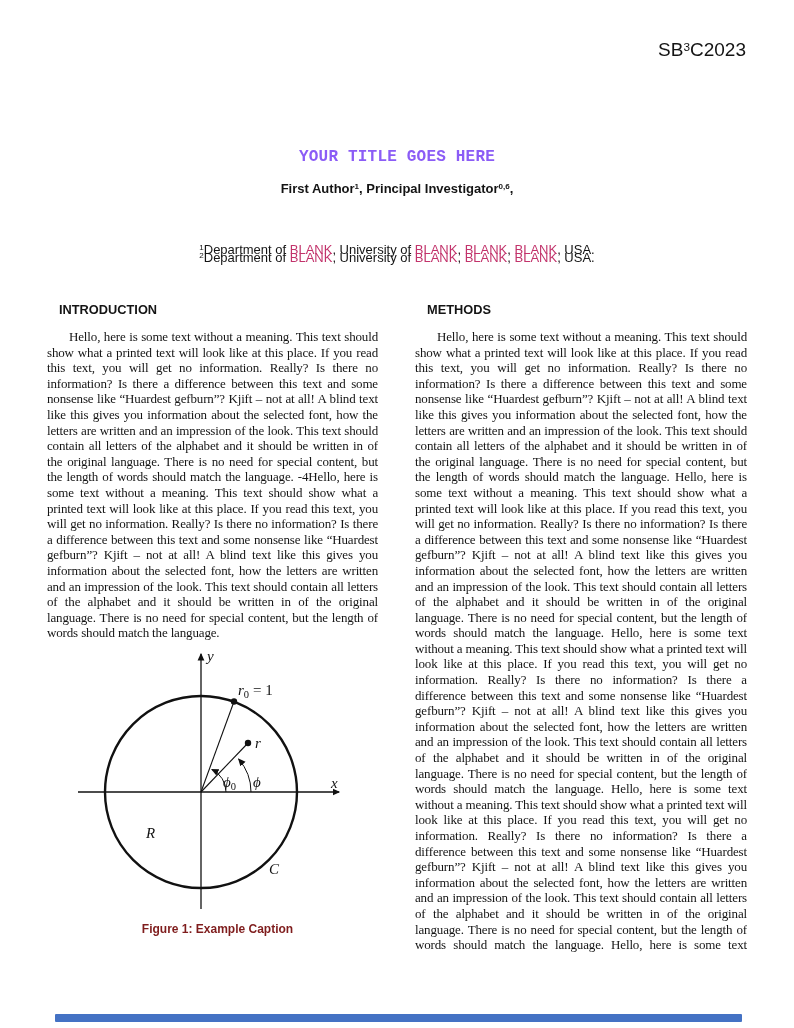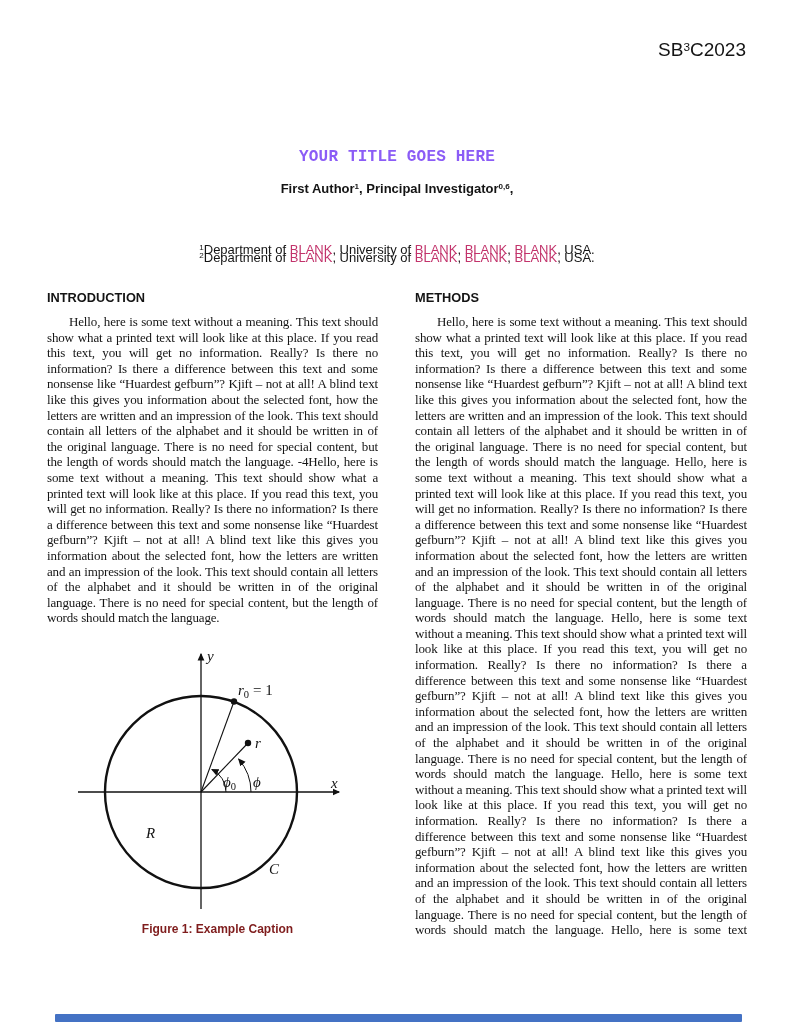--- a/index.html
+++ b/index.html
@@ -29,21 +29,21 @@
     position:absolute;left:0;right:0;text-align:center;
     font-size:13px;color:#141414;
   }
   .affil-1{top:210px;margin-top:32px;}
   .affil-2{top:211px;margin-top:39px;}
   .blank{color:#C2336B;}
 
   
   .col{position:absolute;}
   .col h2{
-    margin:0;font-size:12.8px;font-weight:bold;color:#141414;
+    margin:12px;font-size:12.8px;font-weight:bold;color:#141414;
     font-family:"Liberation Sans",sans-serif;
   }
   .col p{
     margin:9px 0 0 0;
     font-family:"Liberation Serif",serif;
     font-size:13px;line-height:15.6px;letter-spacing:-0.15px;
     text-align:justify;text-indent:22px;color:#141414;
     overflow:hidden;
   }
   .col-intro{left:47px;top:290px;width:331px;}

